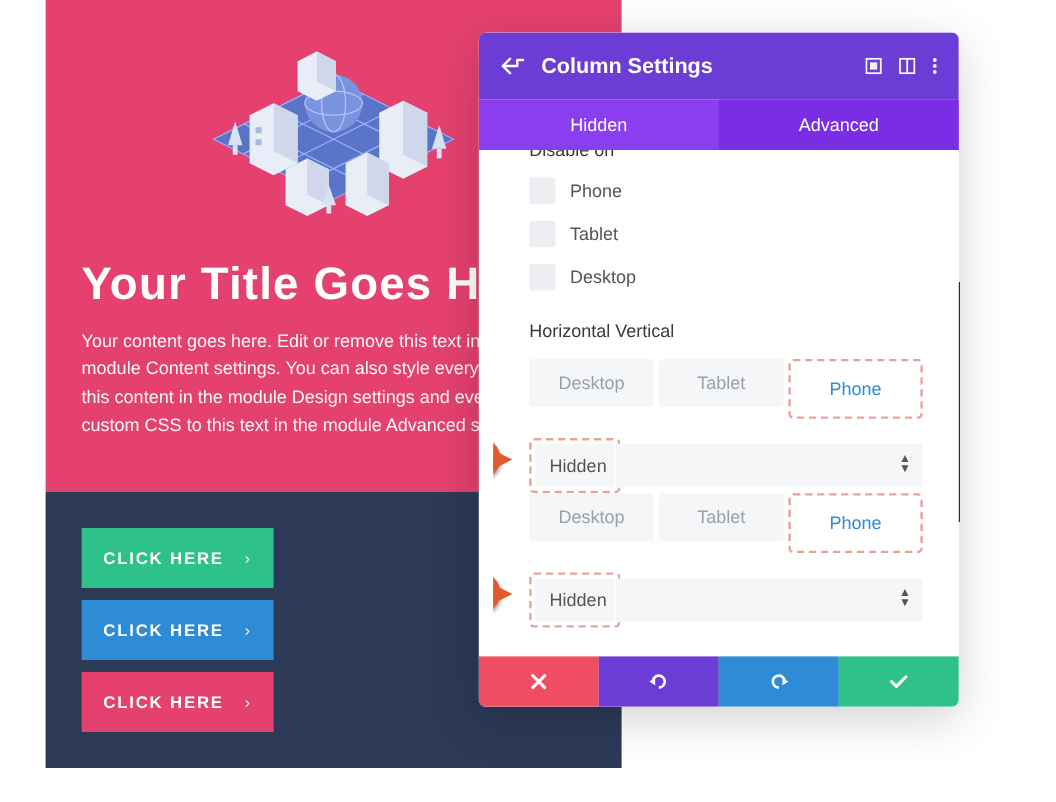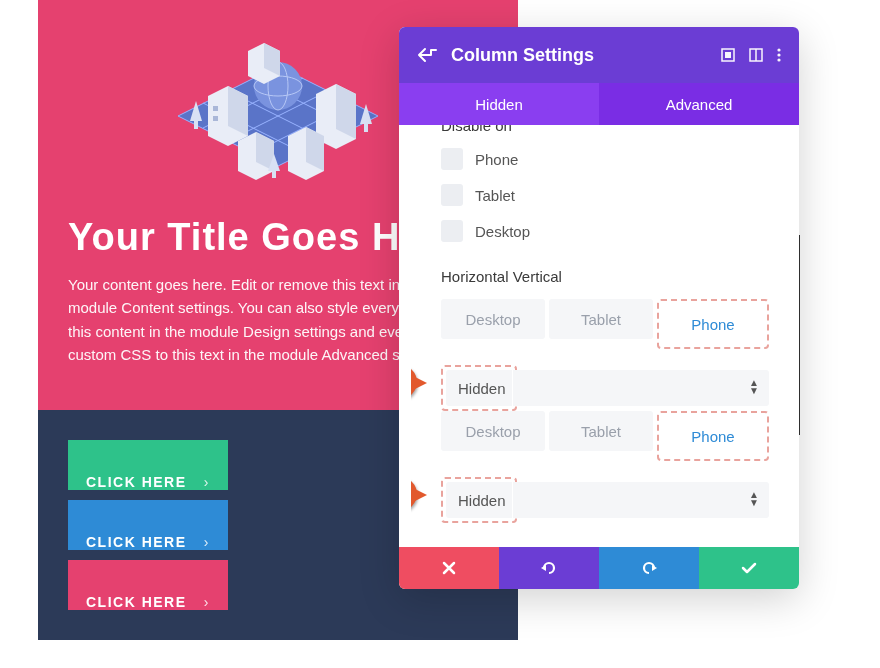--- a/index.html
+++ b/index.html
@@ -5,21 +5,21 @@
   * { box-sizing: border-box; margin: 0; padding: 0; }
   body { font-family: -apple-system, 'Helvetica Neue', Arial, sans-serif; width: 880px; height: 668px; background: #fff; position: relative; overflow: hidden; }
 
   .card { position: absolute; left: 38px; top: 0; width: 480px; }
   .card-top { background: #e5416f; padding: 0 30px 30px 30px; height: 410px; position: relative; }
   .iso-wrap { display:flex; justify-content:center; padding-top: 6px; }
   .card-title { color:#fff; font-weight:800; font-size:38px; letter-spacing:1px; margin-top:10px; }
   .card-body  { color:#fff; font-size:15px; line-height:1.55; margin-top:14px; opacity:.95; }
 
   .card-bottom { background:#2c3a58; padding:30px; }
-  .cta { width:160px; height:50px; margin-bottom:10px; display:flex; align-items:flex-end; padding:0 18px; color:#fff; font-weight:700; letter-spacing:1.5px; font-size:14px; justify-content:space-between; }
+  .cta { width:160px; height:50px; margin-bottom:10px; display:flex; align-items:center; padding:0 18px; color:#fff; font-weight:700; letter-spacing:1.5px; font-size:14px; justify-content:space-between; }
   .cta:last-child { margin-bottom:0; }
   .cta-green { background:#2ec28a; }
   .cta-blue  { background:#2e8bd6; }
   .cta-red   { background:#e5416f; }
   .chev { font-weight:400; opacity:.85; font-size:14px; }
 
   .panel { position:absolute; left:399px; top:27px; width:400px; background:#fff; border-radius:6px; box-shadow:0 10px 40px rgba(0,0,0,.18); overflow:hidden; }
   .p-head { background:#6b3dd4; height:56px; display:flex; align-items:center; padding:0 18px; color:#fff; }
   .back { margin-right:14px; display:flex; }
   .p-title { font-size:18px; font-weight:600; flex:1; }

